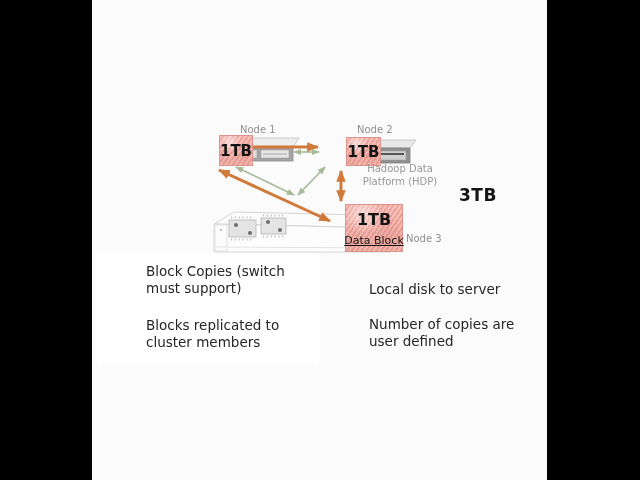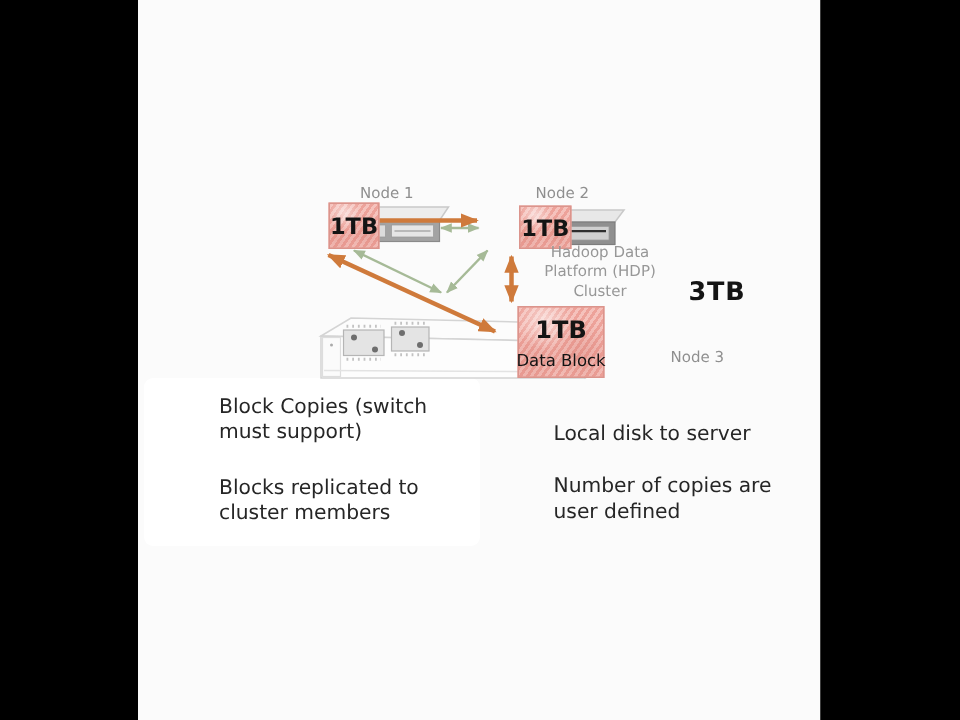--- a/index.html
+++ b/index.html
@@ -24,21 +24,21 @@
       radial-gradient(circle at 75% 70%, rgba(205,110,100,.30) 0, rgba(205,110,100,0) 45%),
       radial-gradient(circle at 15% 80%, rgba(205,110,100,.25) 0, rgba(205,110,100,0) 40%),
       repeating-linear-gradient(125deg, rgba(255,240,238,.35) 0 2px, rgba(226,138,128,.22) 2px 4px),
       #f0a9a1; margin-left: 25px;}
   .datablock .tb{font-size:15px;font-weight:600;}
   .block1{left:194px;top:135px;width:34px;height:31px;}
   .block2{left:321px;top:137px;width:35px;height:29px;}
   .block3{left:320px;top:204px;width:58px;height:48px;flex-direction:column;
           justify-content:space-between;padding:5px 0 4px 0;}
   .block3 .tb{font-size:16px;}
-  .block3 .sub{font-size:11px;font-weight:400;white-space:nowrap;}
+  .block3 .sub{font-size:11px;font-weight:400;white-space:nowrap;text-decoration:underline;}
   .note{font-size:13.5px;line-height:17px;color:#262626;}
   .note.l1{left:146px;top:263px;width:158px;}
   .note.l2{left:146px;top:317px;width:158px;}
   .note.r1{left:369px;top:281px;width:172px;}
   .note.r2{left:369px;top:316px;width:164px;}
 </style>
 </head>
 <body>
 
 <div class="frame">
@@ -108,37 +108,36 @@
 
     <g stroke="#cf7a3b" stroke-width="3">
       <line x1="233" y1="147" x2="318" y2="147" marker-start="url(#ao)" marker-end="url(#ao)"></line>
       <line x1="219" y1="170" x2="330" y2="221" marker-start="url(#ao)" marker-end="url(#ao)"></line>
       <line x1="341" y1="171" x2="341" y2="201" marker-start="url(#ao)" marker-end="url(#ao)"></line>
     </g>
   </svg>
 
   <div class="abs gray-label" style="left:240px;top:124px;">Node 1</div>
   <div class="abs gray-label" style="left:357px;top:124px;">Node 2</div>
-  <div class="abs gray-label" style="left:406px;top:233px;margin-left:41px;">Node 3</div>
+  <div class="abs gray-label" style="left:406px;top:233px;">Node 3</div>
 
   <div class="abs datablock block1">
     <span class="tb">1TB</span>
   </div>
   <div class="abs datablock block2">
     <span class="tb">1TB</span>
   </div>
   <div class="abs datablock block3">
     <span class="tb">1TB</span>
     <span class="sub">Data Block</span>
   </div>
 
   <div class="abs cluster-caption">
     <div>Hadoop Data</div>
     <div>Platform (HDP)</div>
-    <div>Cluster</div>
   </div>
 
   <div class="abs total">3TB</div>
 
   <div class="abs note l1">Block Copies (switch must support)</div>
   <div class="abs note r1">Local disk to server</div>
   <div class="abs note l2">Blocks replicated to cluster members</div>
   <div class="abs note r2">Number of copies are user defined</div>
 </div>
 

